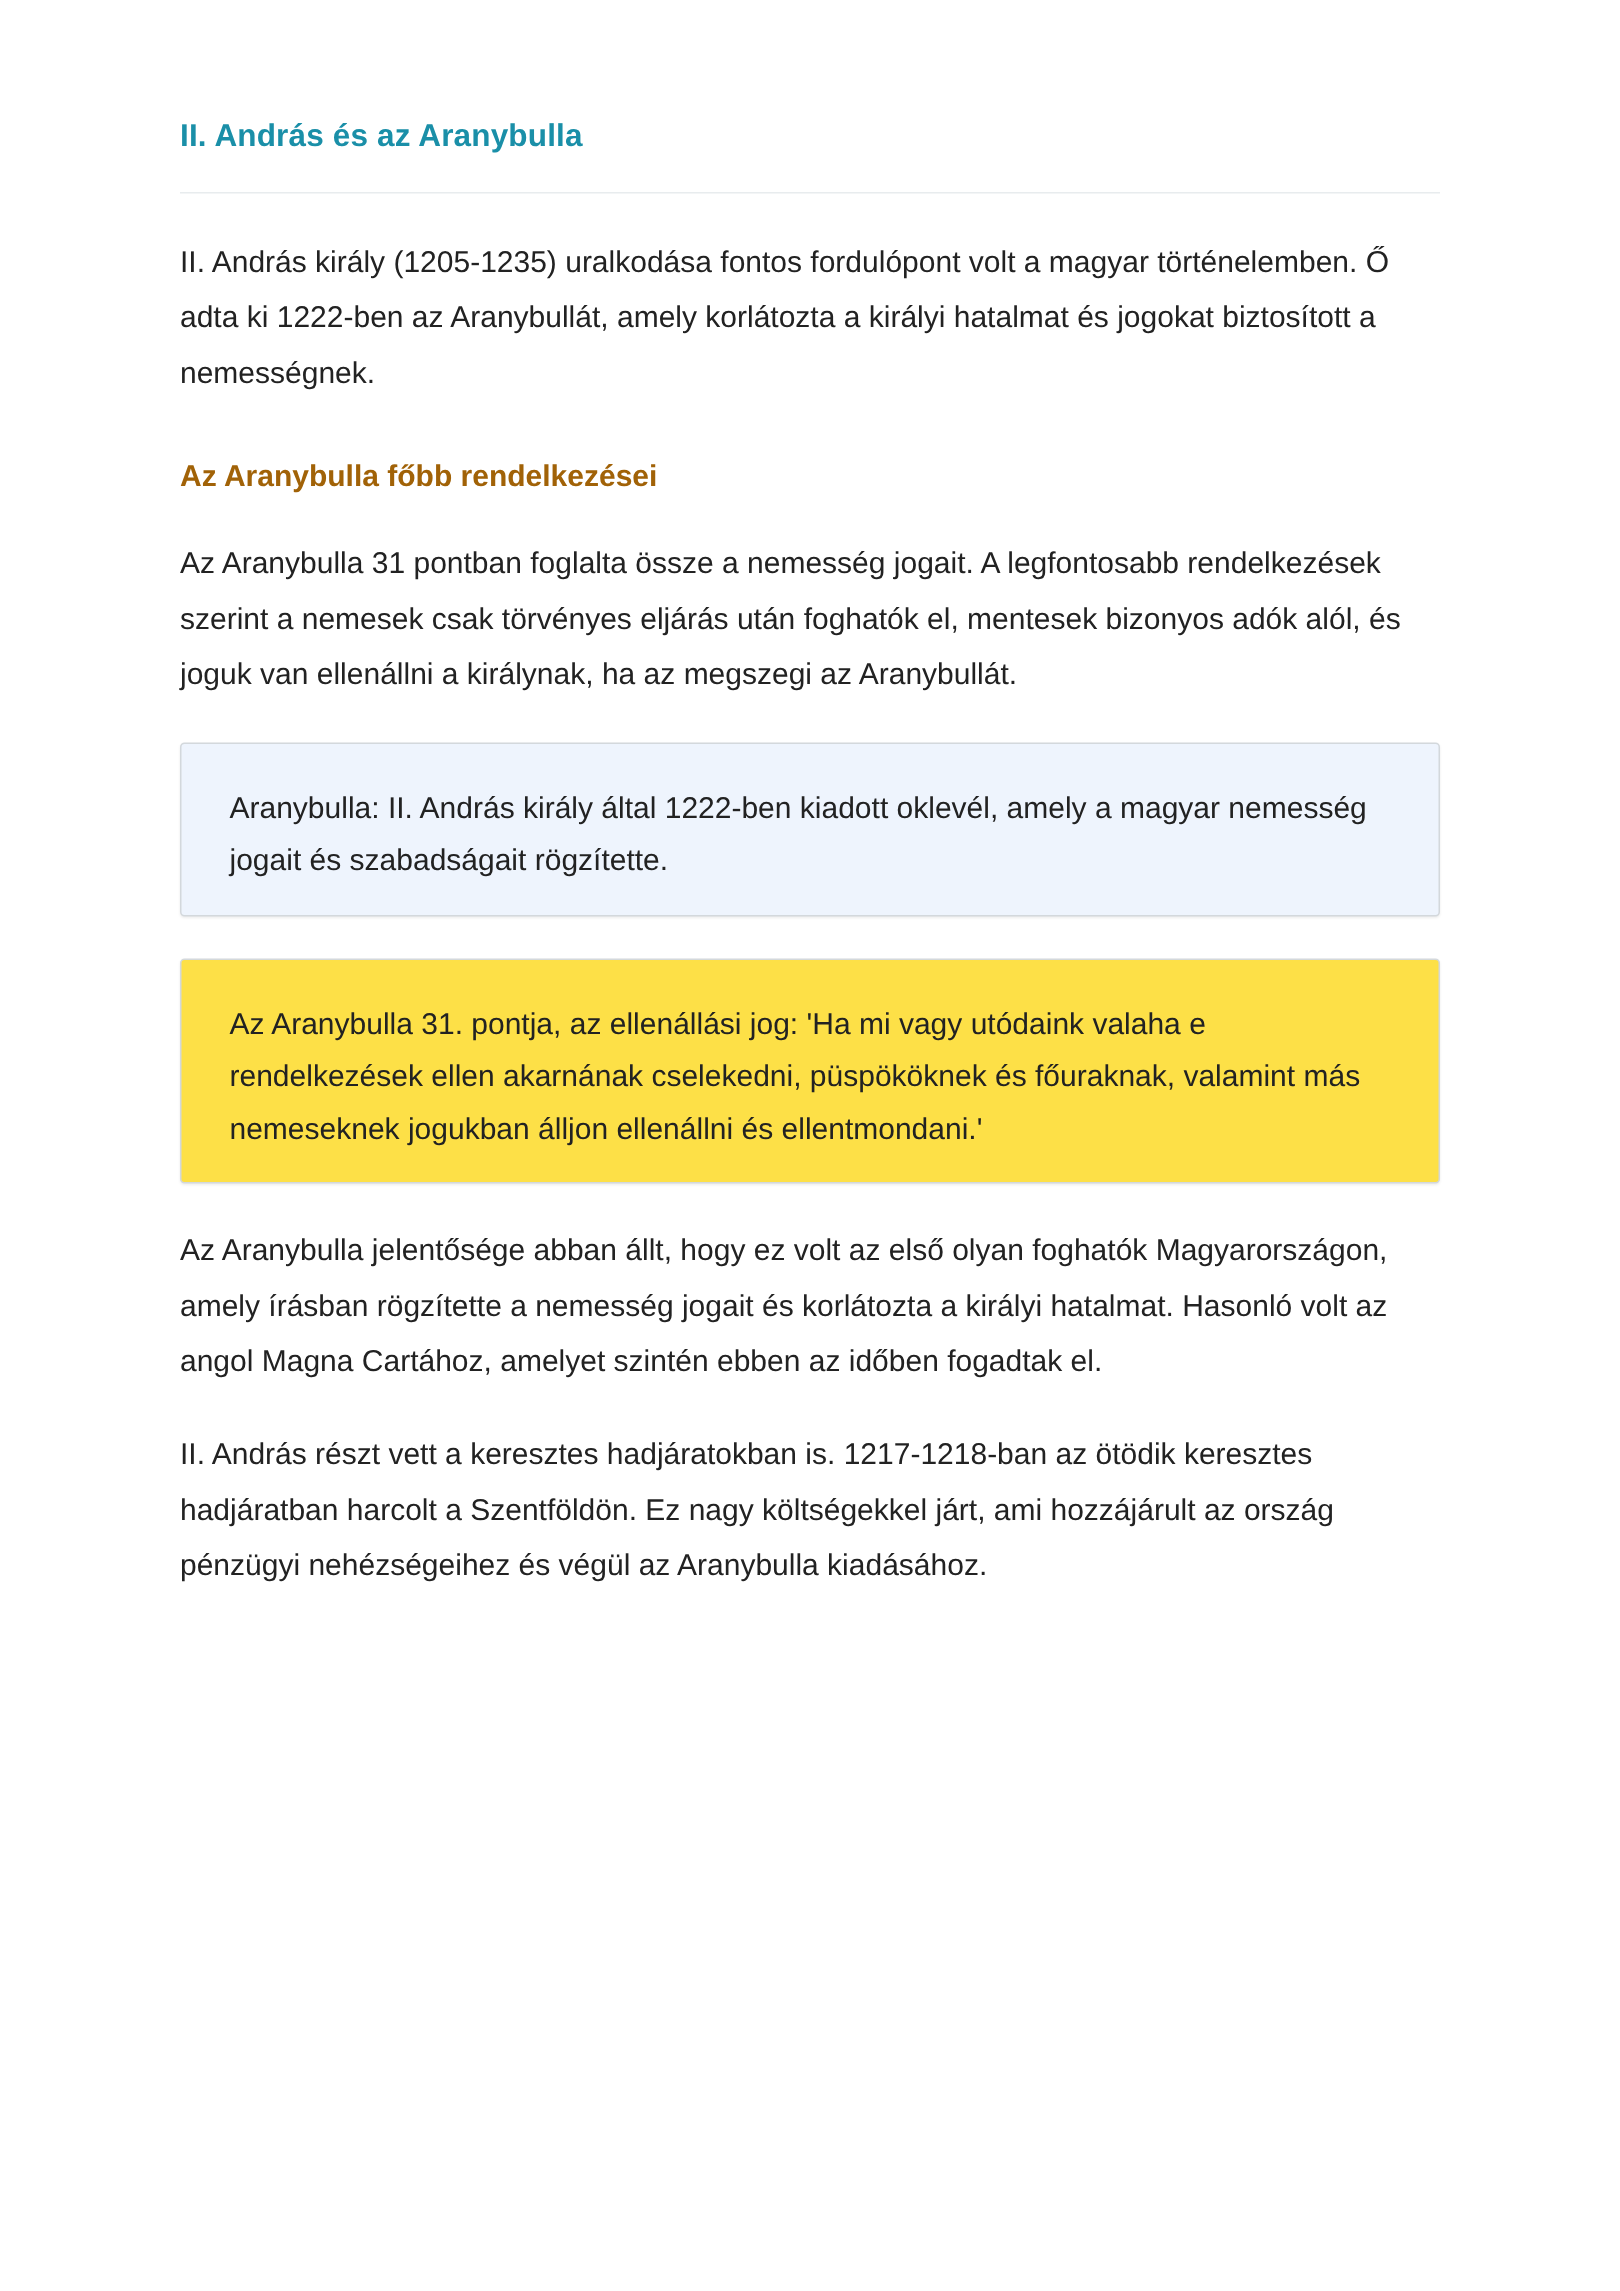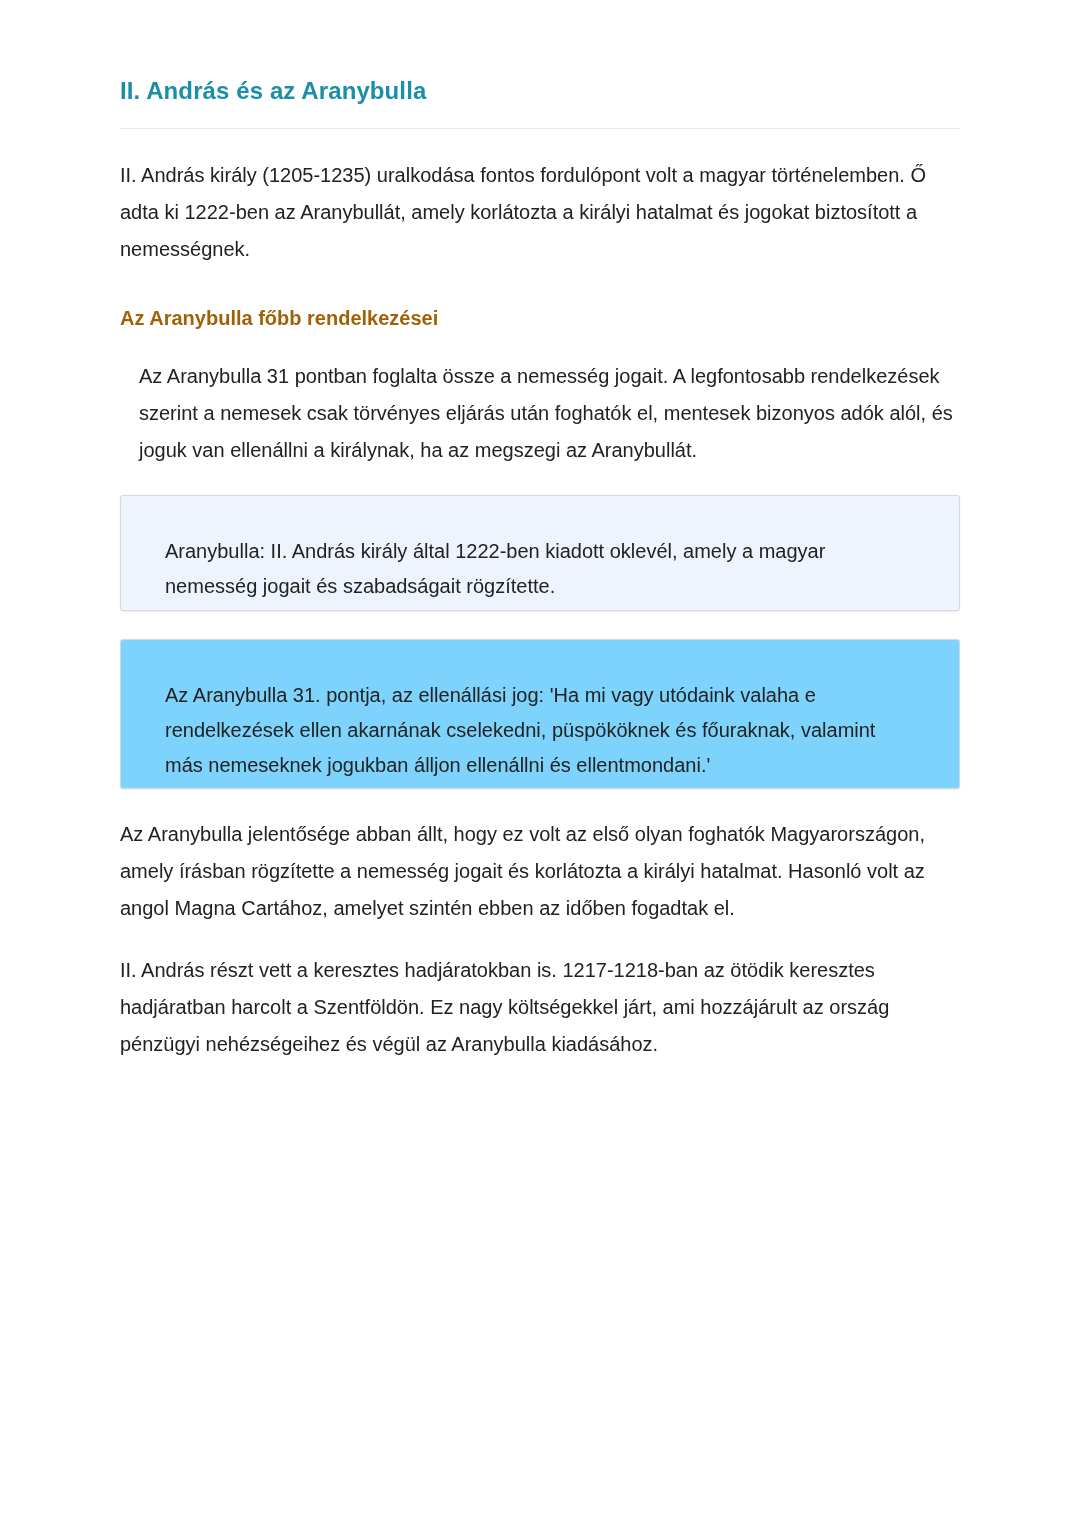--- a/index.html
+++ b/index.html
@@ -18,21 +18,21 @@
       position: absolute;
       left: 120px;
       top: 0;
       width: 840px;
     }
     .title {
       position: absolute;
       left: 0;
       top: 70px;
       margin: 0;
-      font-size: 24px;
+      font-size: 21px;
       font-weight: bold;
       color: #1a8fa8;
       letter-spacing: 0.1px;
       line-height: 42px;
       white-space: nowrap;
     }
     .title-rule {
       position: absolute;
       left: 0;
       top: 128px;
@@ -53,47 +53,47 @@
     .subhead {
       position: absolute;
       left: 0;
       top: 303px;
       margin: 0;
       font-size: 20px;
       font-weight: bold;
       color: #a16207;
       line-height: 30px;
     }
-    .p2 { top: 358px; margin-left: 19px; }
+    .p2 { top: 358px; }
     .box {
       position: absolute;
       left: 0;
       width: 840px;
       box-sizing: border-box;
       border: 1px solid #d3d8dc;
       border-radius: 3px;
       padding: 0 28px;
       box-shadow: 0 1px 2px rgba(0,0,0,0.08);
     }
     .box p {
-      margin: 16px;
+      margin: 4px;
       font-size: 20px;
       line-height: 35px;
       color: #222222;
     }
     .box-blue {
       top: 495px;
       height: 116px;
       background: #eef4fd;
       padding-top: 22px;
     }
     .box-green {
       top: 639px;
       height: 150px;
-      background: #7dd3fc;
+      background: #fde047;
       padding-top: 22px;
     }
     .p3 { top: 816px; }
     .p4 { top: 952px; }
   </style>
 </head>
 <body>
 
 <div class="page">
   <h1 class="title">II. András és az Aranybulla</h1>

